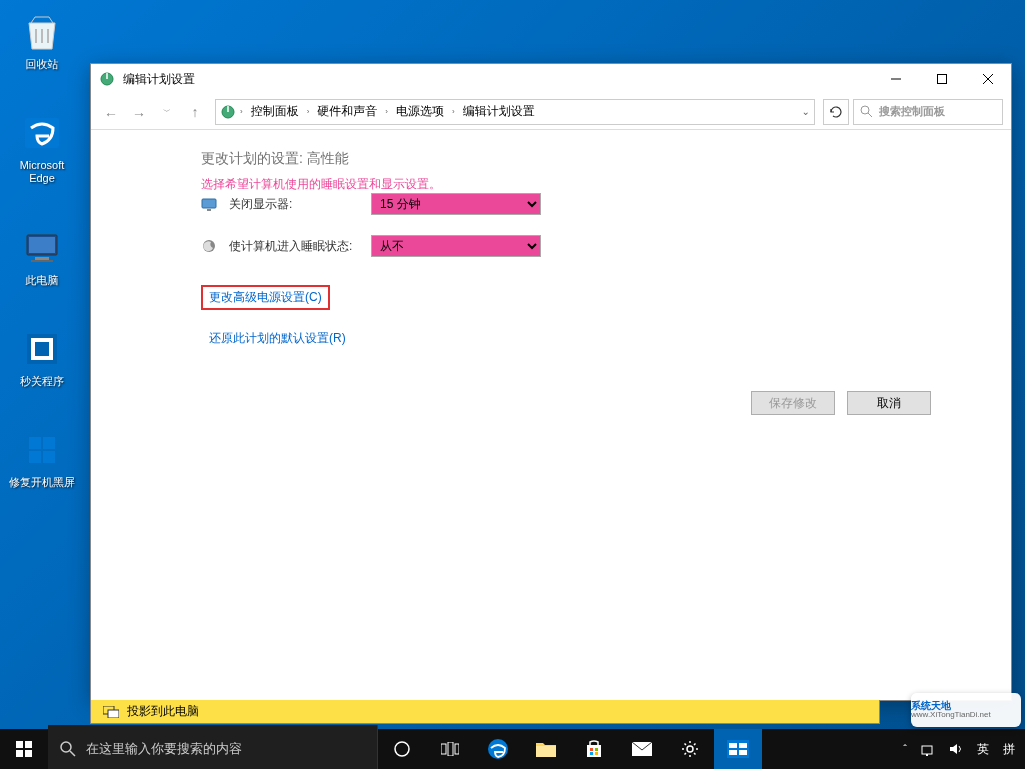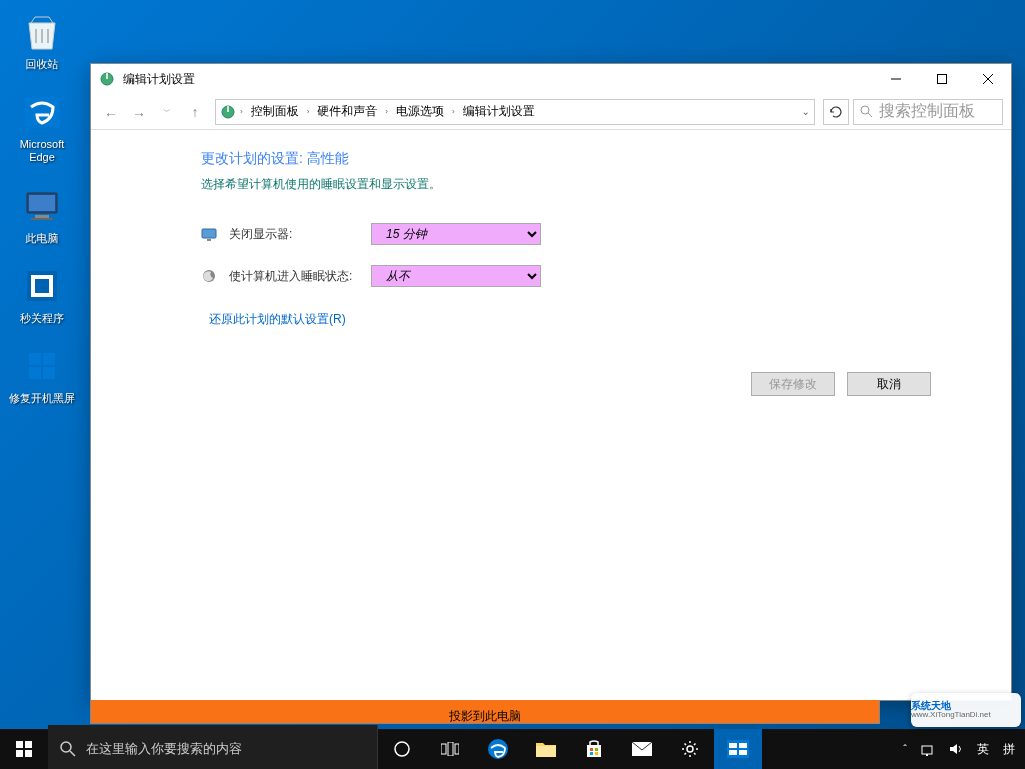--- a/index.html
+++ b/index.html
@@ -1,55 +1,55 @@
 <!DOCTYPE html>
 <html><head>
 <meta charset="utf-8">
 <style>
 * { margin: 0; padding: 0; box-sizing: border-box; font-family: "Microsoft YaHei", "Segoe UI", sans-serif; }
 body { width: 1025px; height: 769px; background: linear-gradient(135deg, #0078d4 0%, #0063b1 50%, #004e8c 100%); position: relative; overflow: hidden; }
 
 
-.desktop-icons { position: absolute; top: 8px; left: 4px; display: flex; flex-direction: column; gap: 15px; width: 76px; }
+.desktop-icons { position: absolute; top: 8px; left: 4px; display: flex; flex-direction: column; gap: 36px; width: 76px; }
 .desktop-icon { display: flex; flex-direction: column; align-items: center; gap: 4px; cursor: pointer; padding: 2px; }
 .desktop-icon .icon-img { width: 44px; height: 44px; display: flex; align-items: center; justify-content: center; }
 .desktop-icon .label { font-size: 11px; color: #fff; text-align: center; text-shadow: 1px 1px 2px rgba(0,0,0,0.8); line-height: 1.2; }
 
 
 .window { position: absolute; left: 90px; top: 63px; width: 922px; height: 638px; background: #fff; border: 1px solid #888; box-shadow: 0 4px 20px rgba(0,0,0,0.3); display: flex; flex-direction: column; }
 .titlebar { height: 30px; display: flex; align-items: center; padding: 0 8px; background: #fff; }
 .titlebar .app-icon { width: 16px; height: 16px; margin-right: 8px; }
 .titlebar .title { font-size: 12px; color: #000; flex: 1; }
 .win-controls { display: flex; position: absolute; right: 0; top: 0; }
 .win-btn { width: 46px; height: 30px; display: flex; align-items: center; justify-content: center; font-size: 12px; cursor: pointer; }
 
 .nav-row { height: 36px; border-bottom: 1px solid #ddd; display: flex; align-items: center; padding: 0 8px; gap: 4px; }
 .nav-arrow { width: 24px; height: 24px; display: flex; align-items: center; justify-content: center; color: #888; cursor: default; font-size: 14px; }
 .address-bar { flex: 1; height: 26px; border: 1px solid #ccc; display: flex; align-items: center; padding: 0 4px; gap: 4px; font-size: 12px; margin: 0 4px; }
 .address-bar .crumb { cursor: pointer; padding: 8px 4px; }
 .address-bar .sep { color: #666; font-size: 8px; }
 .refresh-btn { width: 26px; height: 26px; border: 1px solid #ccc; display: flex; align-items: center; justify-content: center; cursor: pointer; }
-.search-box { width: 150px; height: 26px; border: 1px solid #ccc; display: flex; align-items: center; padding: 0 6px; gap: 6px; font-size: 16px; color: #999; }
+.search-box { width: 150px; height: 26px; border: 1px solid #ccc; display: flex; align-items: center; padding: 0 6px; gap: 6px; font-size: 11px; color: #999; font-weight: bold; }
 
 .content { flex: 1; padding: 20px 40px 20px 110px; font-size: 12px; overflow: hidden; }
-.content h2 { color: #3b82f6; font-size: 14px; font-weight: normal; margin-bottom: 8px; }
-.content .desc { color: #0f766e; margin-bottom: 30px; }
+.content h2 { color: #737373; font-size: 14px; font-weight: normal; margin-bottom: 8px; }
+.content .desc { color: #ec4899; }
 .setting-row { display: flex; align-items: center; gap: 12px; margin-bottom: 20px; }
 .setting-row .icon { width: 16px; height: 16px; flex-shrink: 0; }
 .setting-row .label { width: 130px; color: #333; }
-.setting-row select { width: 170px; height: 22px; border: 1px solid #aaa; font-size: 12px; padding: 0 10px; background: #f0abfc; font-style: italic; }
+.setting-row select { width: 170px; height: 22px; border: 1px solid #aaa; font-size: 12px; padding: 0 4px; background: #ec4899; }
 .link-row { margin-top: 28px; }
 .link { color: #0066cc; cursor: pointer; display: inline-block; padding: 4px 8px; }
 .link.highlighted { border: 2px solid #e03030; padding: 2px 6px; }
 .link-row2 { margin-top: 16px; }
 .button-row { display: flex; justify-content: flex-end; gap: 12px; margin-top: 40px; padding-right: 40px; }
 .btn { min-width: 84px; height: 24px; border: 1px solid #adadad; background: #e1e1e1; font-size: 12px; cursor: pointer; text-align: center; }
 .btn:disabled { color: #999; cursor: default; }
 
-.project-notice { position: absolute; left: 90px; bottom: 45px; width: 790px; height: 24px; background: #f97316; border: 1px solid #888; border-top: none; display: flex; align-items: center; gap: 8px; padding: 0 12px; font-size: 12px; flex-direction: column; }
+.project-notice { position: absolute; left: 90px; bottom: 45px; width: 790px; height: 24px; background: #fde047; border: 1px solid #888; border-top: none; display: flex; align-items: center; gap: 8px; padding: 0 12px; font-size: 12px; }
 
 
 .taskbar { position: absolute; bottom: 0; left: 0; right: 0; height: 40px; background: #101010; display: flex; align-items: center; }
 .start-btn { width: 48px; height: 40px; display: flex; align-items: center; justify-content: center; cursor: pointer; }
 .search-bar { width: 330px; height: 48px; background: #1f1f1f; display: flex; align-items: center; padding: 0 12px; gap: 10px; color: #ccc; font-size: 13px; border-right: 1px solid #333; }
 .tb-icons { display: flex; align-items: center; height: 40px; }
 .tb-icon { width: 48px; height: 40px; display: flex; align-items: center; justify-content: center; cursor: pointer; color: #fff; }
 .tb-icon.active { background: #0063b1; }
 .tray { margin-left: auto; display: flex; align-items: center; gap: 2px; padding-right: 4px; color: #fff; font-size: 11px; }
 .tray-icon { padding: 0 6px; height: 40px; display: flex; align-items: center; cursor: pointer; }
@@ -204,20 +204,23 @@
             <circle cx="8" cy="8" r="6" fill="#888"></circle>
             <path d="M10 4 A5 5 0 1 0 12 10 A4 4 0 0 1 10 4" fill="#ddd"></path>
           </svg>
       </div>
       <div class="label">使计算机进入睡眠状态:</div>
       <select>
         <option>从不</option>
       </select>
     </div>
 
+    <div class="link-row">
+      <span class="link highlighted">更改高级电源设置(C)</span>
+    </div>
     <div class="link-row2">
       <span class="link">还原此计划的默认设置(R)</span>
     </div>
 
     <div class="button-row">
       <button class="btn" disabled="">保存修改</button>
       <button class="btn">取消</button>
     </div>
   </div>
 </div>

